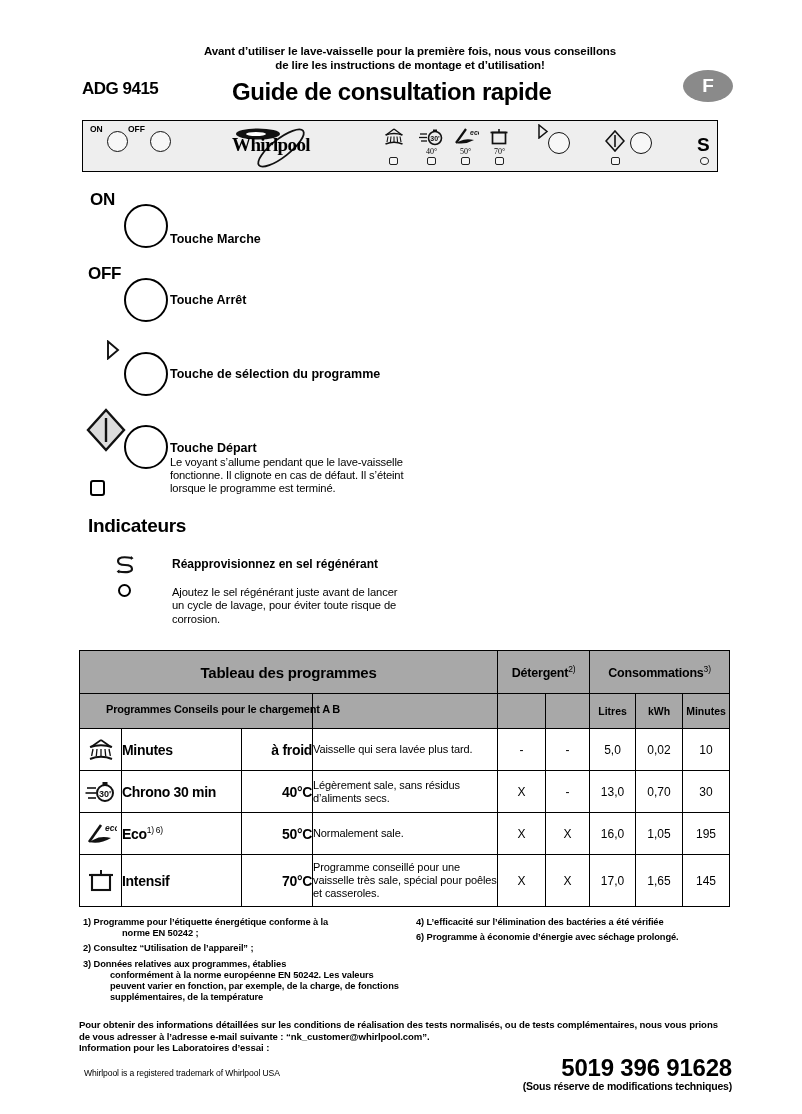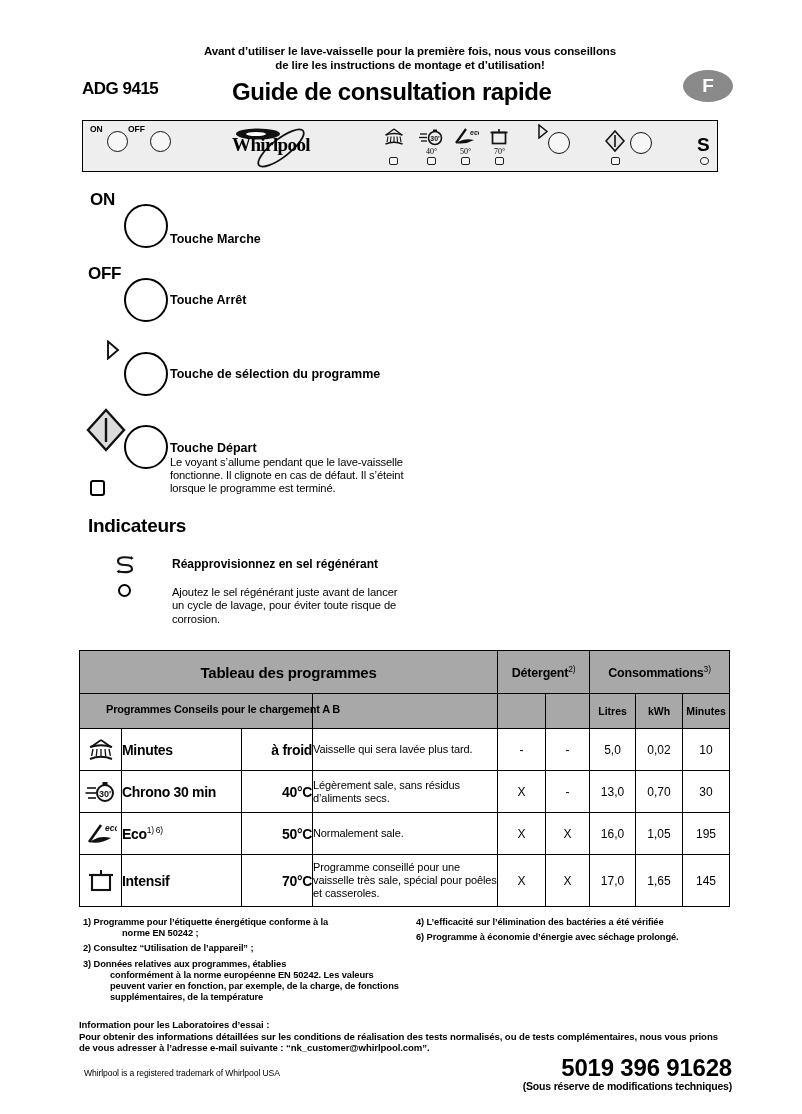--- a/index.html
+++ b/index.html
@@ -405,19 +405,19 @@
 </div>
 
 <div class="abs fn" id="fn-right">
   <p>
     <span>4) L’efficacité sur l’élimination des bactéries a été vérifiée</span>
   </p>
   <p>6) Programme à économie d’énergie avec séchage prolongé.</p>
 </div>
 
 <div class="abs" id="labinfo">
+  <div>Pour obtenir des informations détaillées sur les conditions de réalisation des tests normalisés, ou de tests complémentaires, nous vous prions de vous adresser à l’adresse e-mail suivante : “nk_customer@whirlpool.com”.</div>
   <div>Information pour les Laboratoires d’essai :</div>
-  <div>Pour obtenir des informations détaillées sur les conditions de réalisation des tests normalisés, ou de tests complémentaires, nous vous prions de vous adresser à l’adresse e-mail suivante : “nk_customer@whirlpool.com”.</div>
 </div>
 
 <div class="abs" id="tm">Whirlpool is a registered trademark of Whirlpool USA</div>
 <div class="abs" id="code">5019 396 91628</div>
 <div class="abs" id="code-sub">(Sous réserve de modifications techniques)</div>
 
 </body></html>

